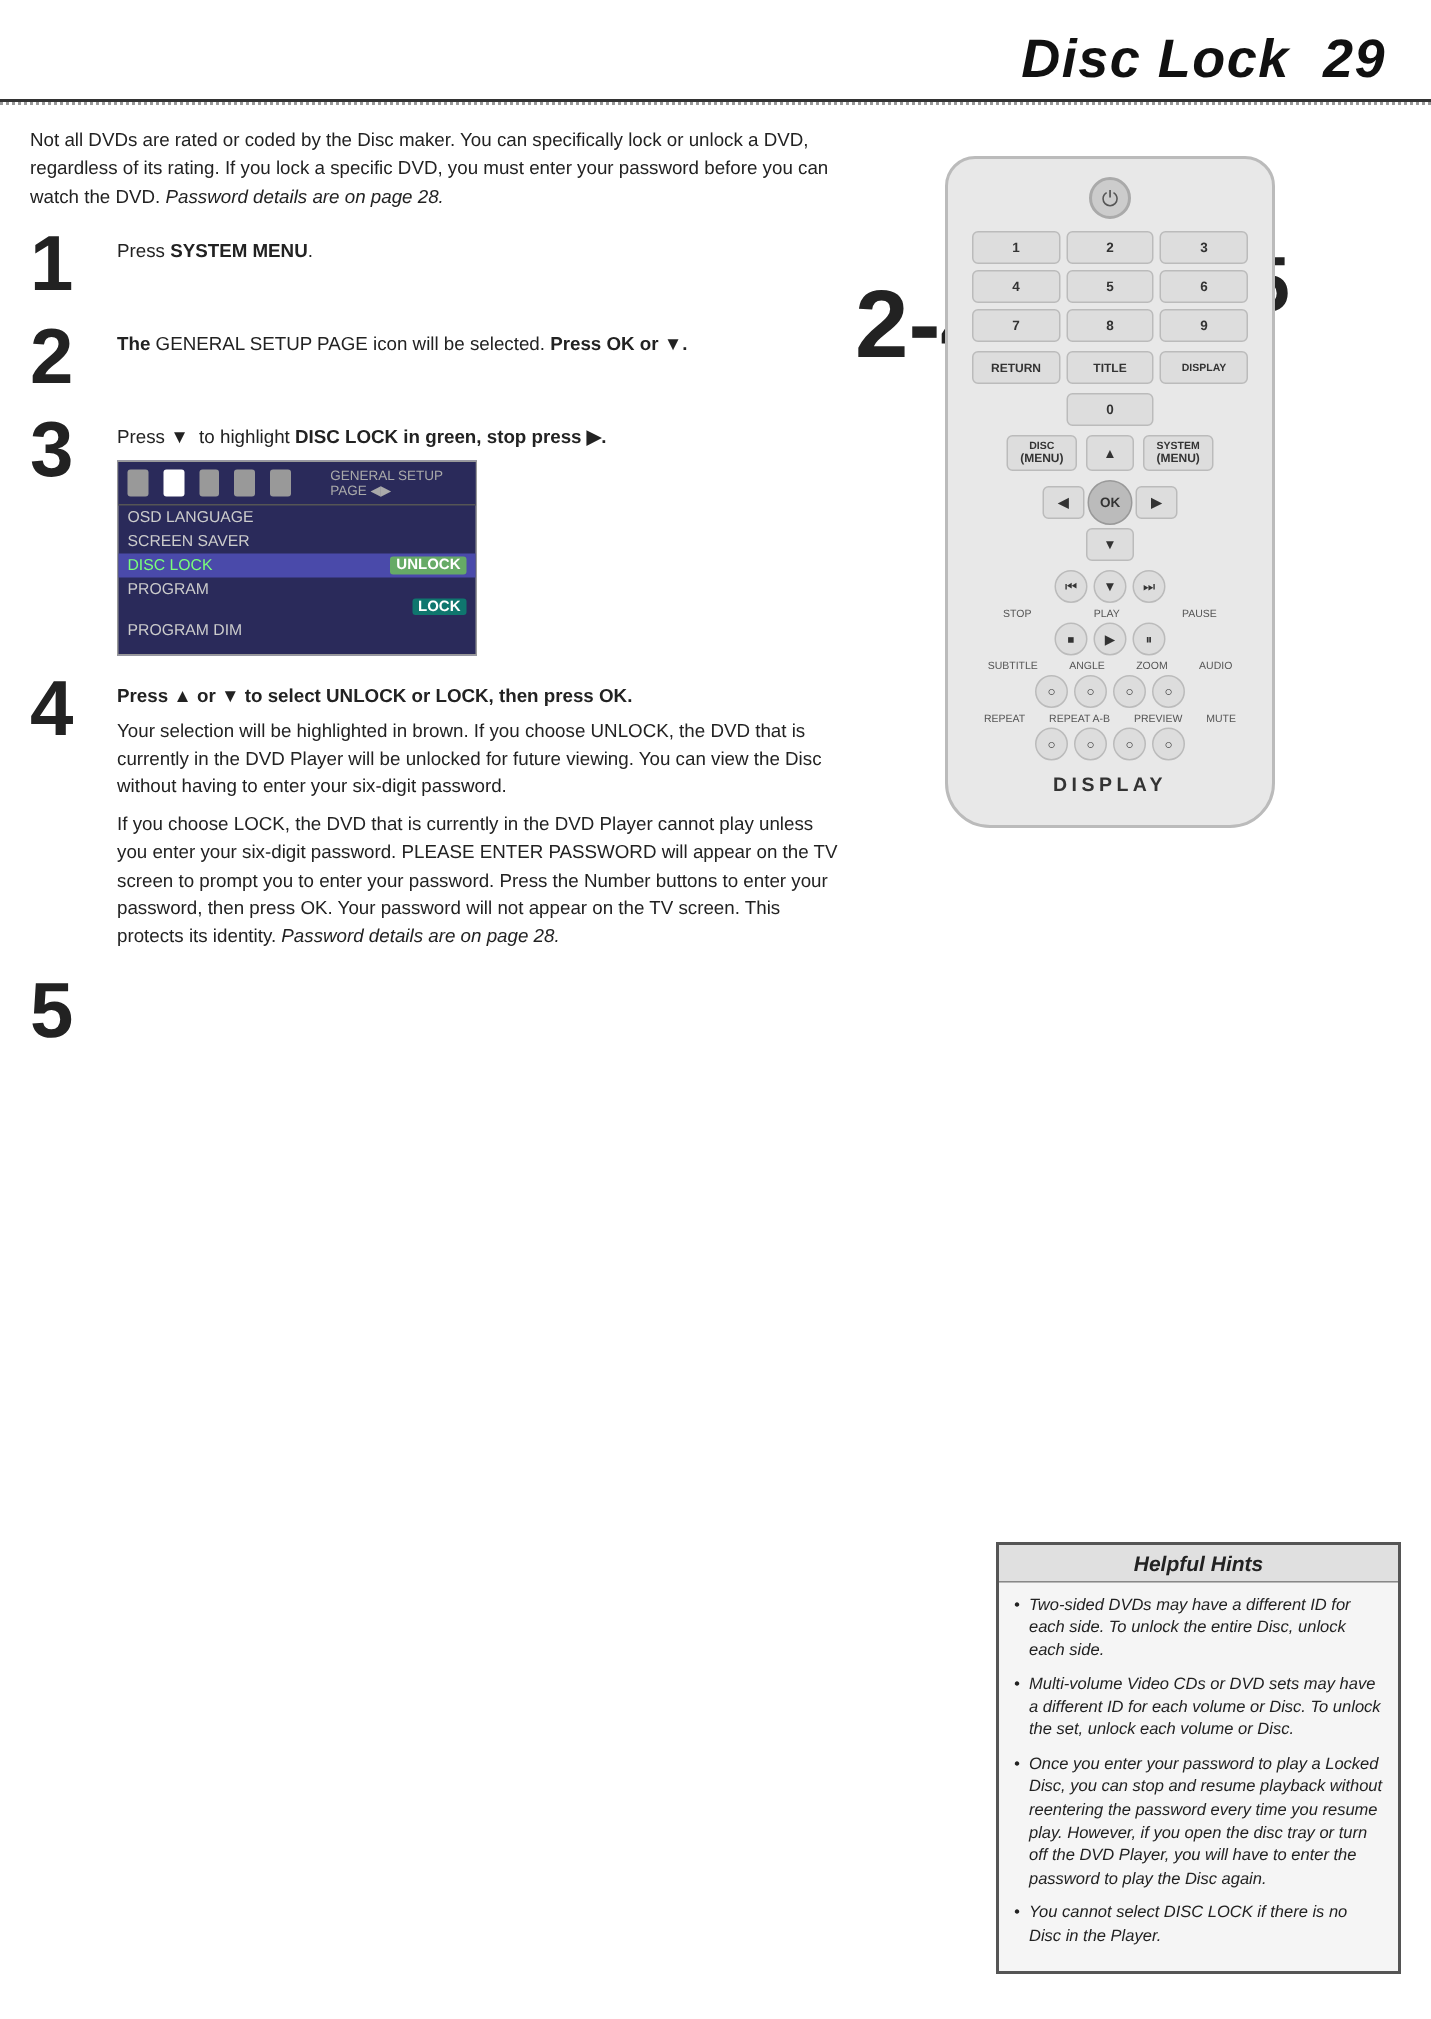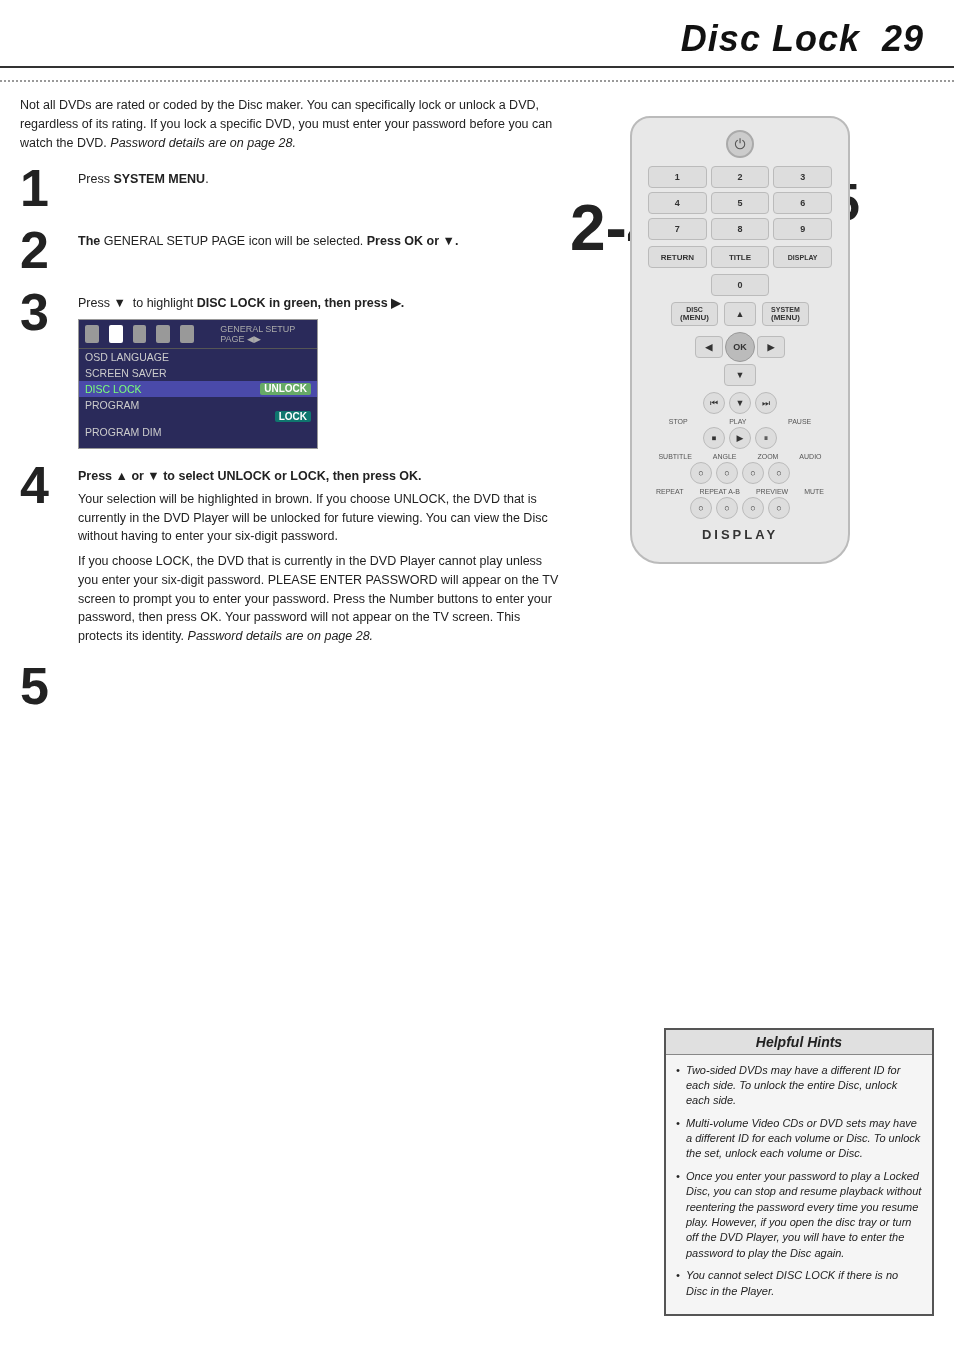--- a/index.html
+++ b/index.html
@@ -12,21 +12,21 @@
       min-height: 1346px;
       position: relative;
       overflow: hidden;
     }
 
     
     .page-header {
       text-align: right;
       padding: 18px 30px 6px 30px;
       border-bottom: 2px solid #333;
-      margin-bottom: 12px;
+      margin-bottom: 0;
     }
     .page-title {
       font-size: 36px;
       font-style: italic;
       font-weight: bold;
       color: #111;
       letter-spacing: 1px;
     }
     .dotted-line {
       border: none;
@@ -339,21 +339,21 @@
     <div class="step">
       <div class="step-number">2</div>
       <div class="step-content">
         <p><strong>The</strong> GENERAL SETUP PAGE icon will be selected. <strong>Press OK or ▼.</strong></p>
       </div>
     </div>
 
     <div class="step">
       <div class="step-number">3</div>
       <div class="step-content">
-        <p>Press ▼&nbsp; to highlight <strong>DISC LOCK in green, then press ▶.</strong></p>
+        <p>Press ▼&nbsp; to highlight <strong>DISC LOCK in green, stop press ▶.</strong></p>
 
         <div class="menu-screenshot">
           <div class="menu-icons-row">
             <div class="menu-icon"></div>
             <div class="menu-icon active"></div>
             <div class="menu-icon"></div>
             <div class="menu-icon"></div>
             <div class="menu-icon"></div>
             <span style="color:#aaa;font-size:9px;margin-left:16px;">GENERAL SETUP PAGE ◀▶</span>
           </div>

